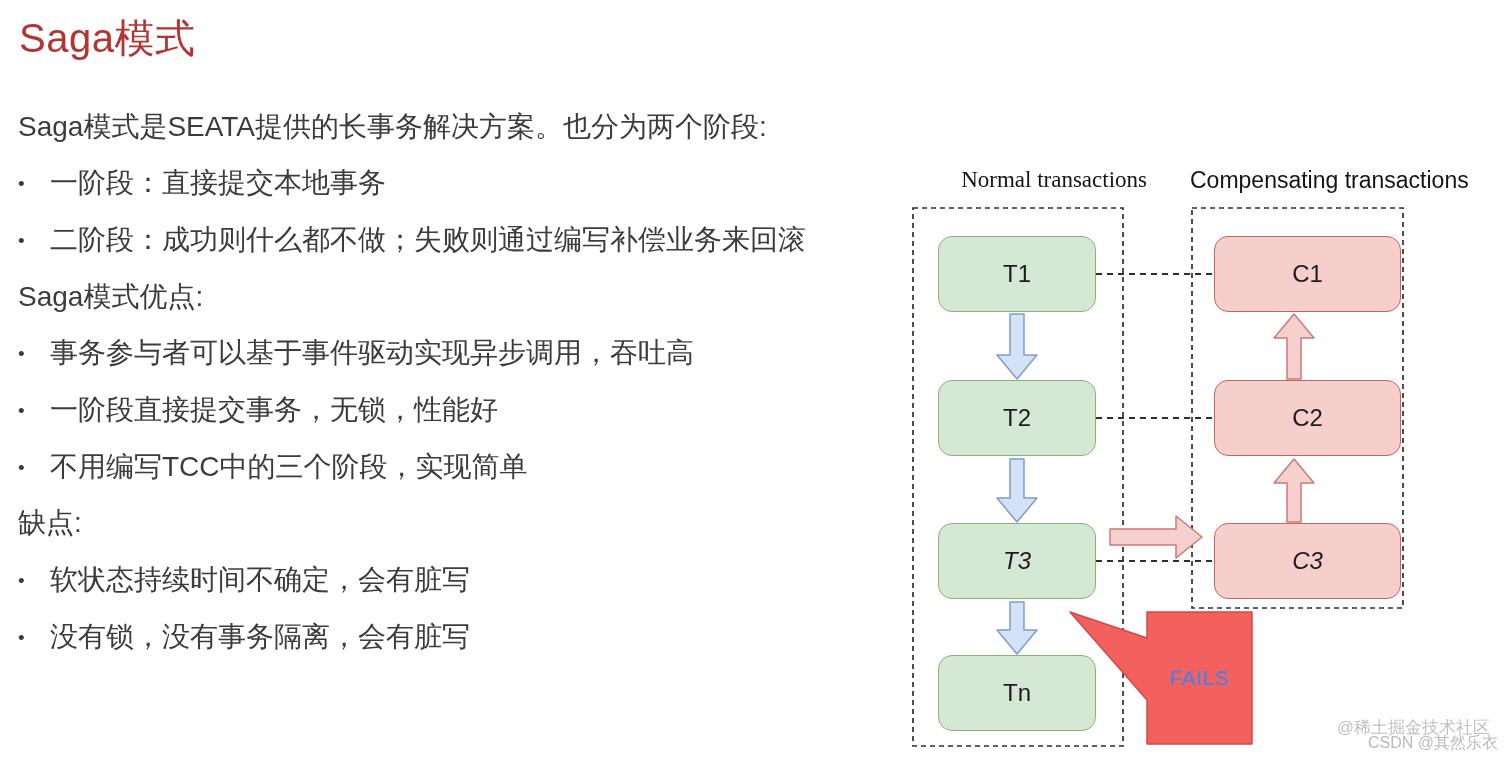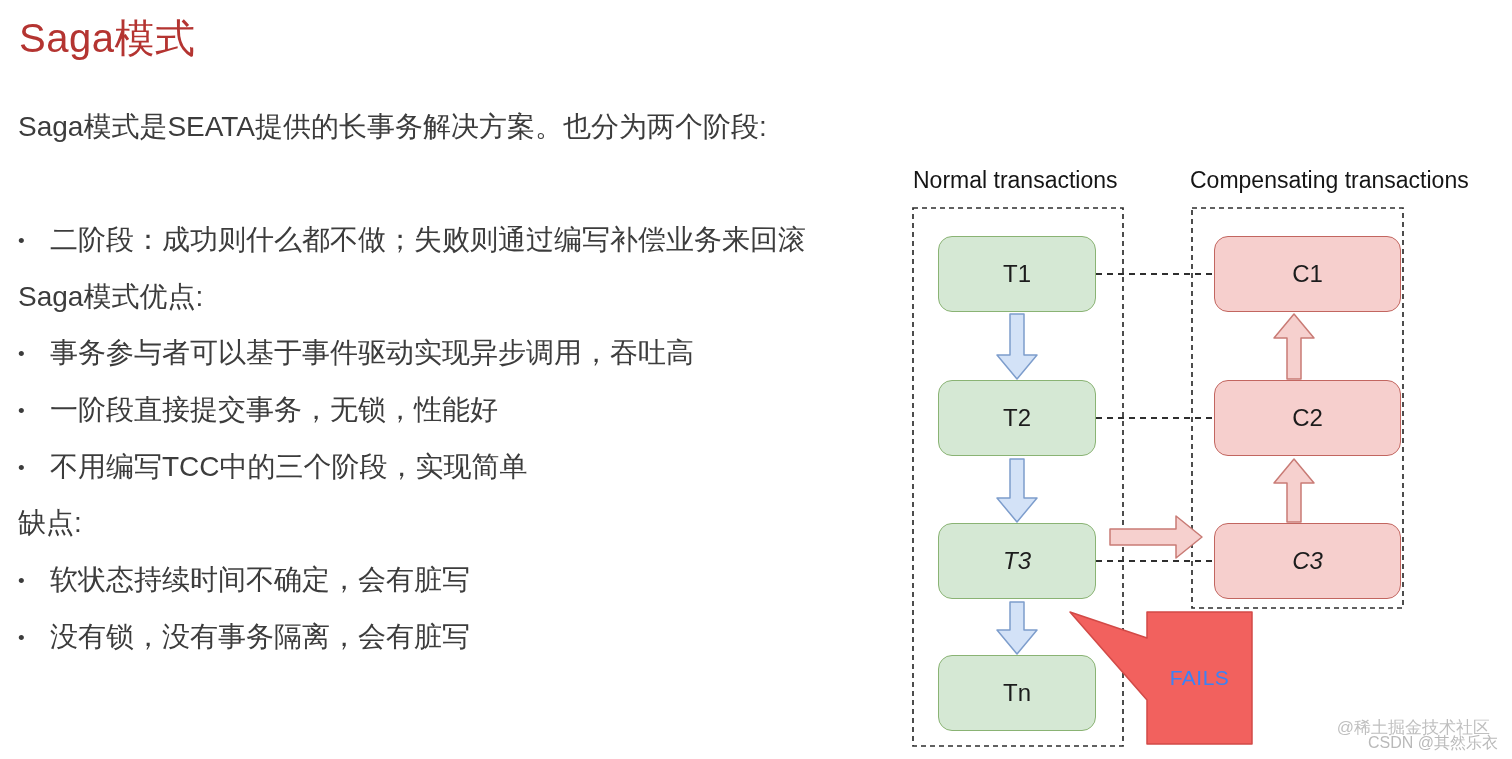--- a/index.html
+++ b/index.html
@@ -51,21 +51,21 @@
     pointer-events: none;
   }
 
   .col-title {
     position: absolute;
     top: 167px;
     font-size: 23px;
     color: #151515;
     white-space: nowrap;
   }
-  .col-title.normal { left: 913px; width: 210px; text-align: left; }
+  .col-title.normal { left: 937px; width: 210px; text-align: right; font-family: Liberation Serif, serif; }
   .col-title.compensating { left: 1190px; }
 
   .node {
     position: absolute;
     height: 76px;
     border-radius: 14px;
     display: flex;
     align-items: center;
     justify-content: center;
     font-size: 24px;
@@ -111,20 +111,23 @@
 <body>
 
 <div class="slide">
 
   <h1 class="page-title">Saga模式</h1>
 
   <div class="text-row" style="top:110px">
     <span>Saga模式是SEATA提供的长事务解决方案。也分为两个阶段:</span>
   </div>
 
+  <div class="text-row" style="top:166px">
+    <span class="bullet">•</span><span>一阶段：直接提交本地事务</span>
+  </div>
 
   <div class="text-row" style="top:223px">
     <span class="bullet">•</span><span>二阶段：成功则什么都不做；失败则通过编写补偿业务来回滚</span>
   </div>
 
   <div class="text-row" style="top:280px">
     <span>Saga模式优点:</span>
   </div>
 
   <div class="text-row" style="top:336px">

